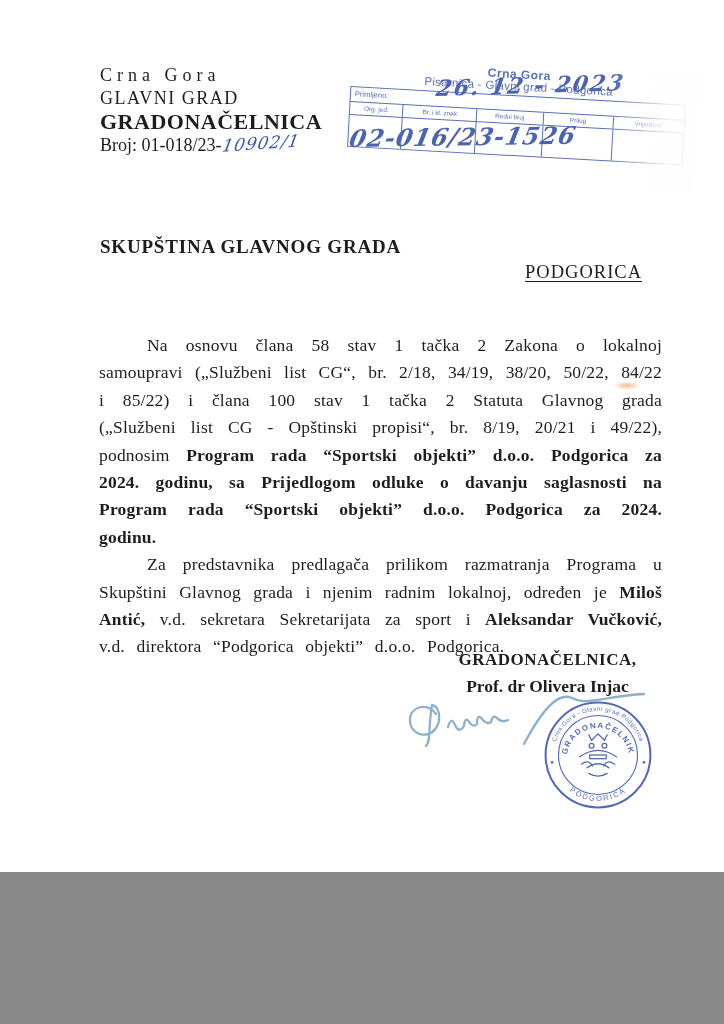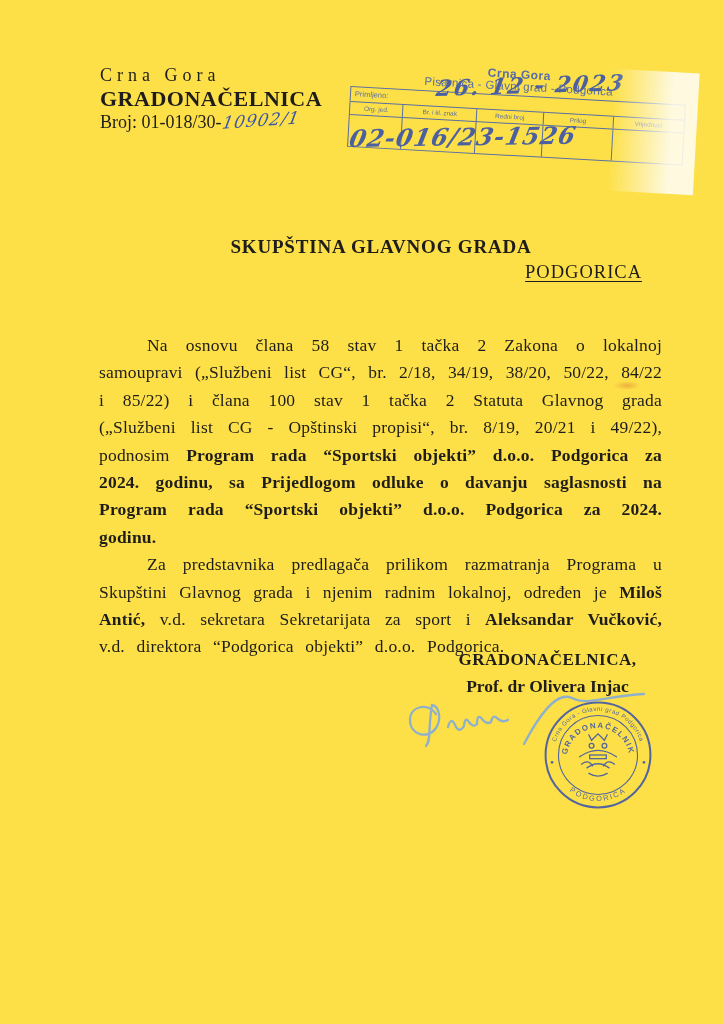--- a/index.html
+++ b/index.html
@@ -5,22 +5,22 @@
   :root{
     --ink:#1e1d1b;
     --stamp-ink:#4a64ae;
     --hand-ink:#3d56a8;
     --round-ink:#3c55a8;
     --sig-ink:#8fb0cd;
   }
   *{margin:0;padding:0;box-sizing:border-box;}
   html,body{background:#888;}
   .page{
-    position:relative;width:724px;height:1024px;margin:0 auto;
-    background:#fde047;overflow:hidden;color:var(--ink);
+    position:relative;width:724px;height:872px;margin:0 auto;
+    background:#ffffff;overflow:hidden;color:var(--ink);
     font-family:"Liberation Serif","DejaVu Serif",serif;
     text-decoration:underline;
   }
   
   .letterhead{position:absolute;left:100px;top:64px;line-height:23px;}
   .lh-country{font-size:18px;letter-spacing:5px;}
   .lh-entity{font-size:18px;letter-spacing:1.5px;}
   .lh-office{font-size:22px;font-weight:bold;letter-spacing:0.5px;}
   .lh-number,.lh-date{font-size:18px;margin-top:1px;}
   .hand{
@@ -59,21 +59,21 @@
     position:absolute;left:2px;top:58px;font-size:24px;font-weight:bold;
     transform:rotate(-4deg) skewX(-12deg);letter-spacing:1px;white-space:nowrap;
   }
   .rs-fade{
     position:absolute;top:-4px;right:-12px;bottom:-6px;width:86px;
     background:linear-gradient(to right, rgba(254,254,254,0), rgba(254,254,254,0.9) 70%);
     pointer-events:none;
   }
   
   .title{position:absolute;left:100px;top:236px;width:562px;}
-  .t1{text-align:center;font-size:19px;font-weight:bold;letter-spacing:0.8px;}
+  .t1{font-size:19px;font-weight:bold;letter-spacing:0.8px;}
   .t2{
     text-align:right;padding-right:20px;font-size:18.5px;letter-spacing:1px;margin-top:4px;
     text-decoration:underline;text-underline-offset:3px;
   }
   
   .bodytext{
     position:absolute;left:99px;top:332px;width:563px;
     font-size:17.5px;line-height:27.4px;text-align:justify;word-spacing:7px;
     letter-spacing:0.2px;
   }
@@ -90,22 +90,23 @@
   .sig-svg{position:absolute;left:392px;top:680px;}
   .roundstamp{position:absolute;left:541px;top:698px;width:114px;height:114px;color:var(--round-ink);opacity:0.88;}
 </style>
 </head>
 <body>
 
 <div class="page">
 
   <div class="letterhead">
     <div class="lh-country">Crna Gora</div>
+    <div class="lh-entity">GLAVNI GRAD</div>
     <div class="lh-office">GRADONAČELNICA</div>
-    <div class="lh-number"><span>Broj: 01-018/30-</span><span class="hand hand-ref">10902/1</span></div>
+    <div class="lh-number"><span>Broj: 01-018/23-</span><span class="hand hand-ref">10902/1</span></div>
   </div>
 
   <div class="rstamp">
     <div class="rs-line1">Crna Gora</div>
     <div class="rs-line2">Pisarnica - Glavni grad - Podgorica</div>
     <div class="rs-table">
       <div class="rs-row1">
         <span class="rs-received">Primljeno:</span>
       </div>
       <div class="rs-cols">

